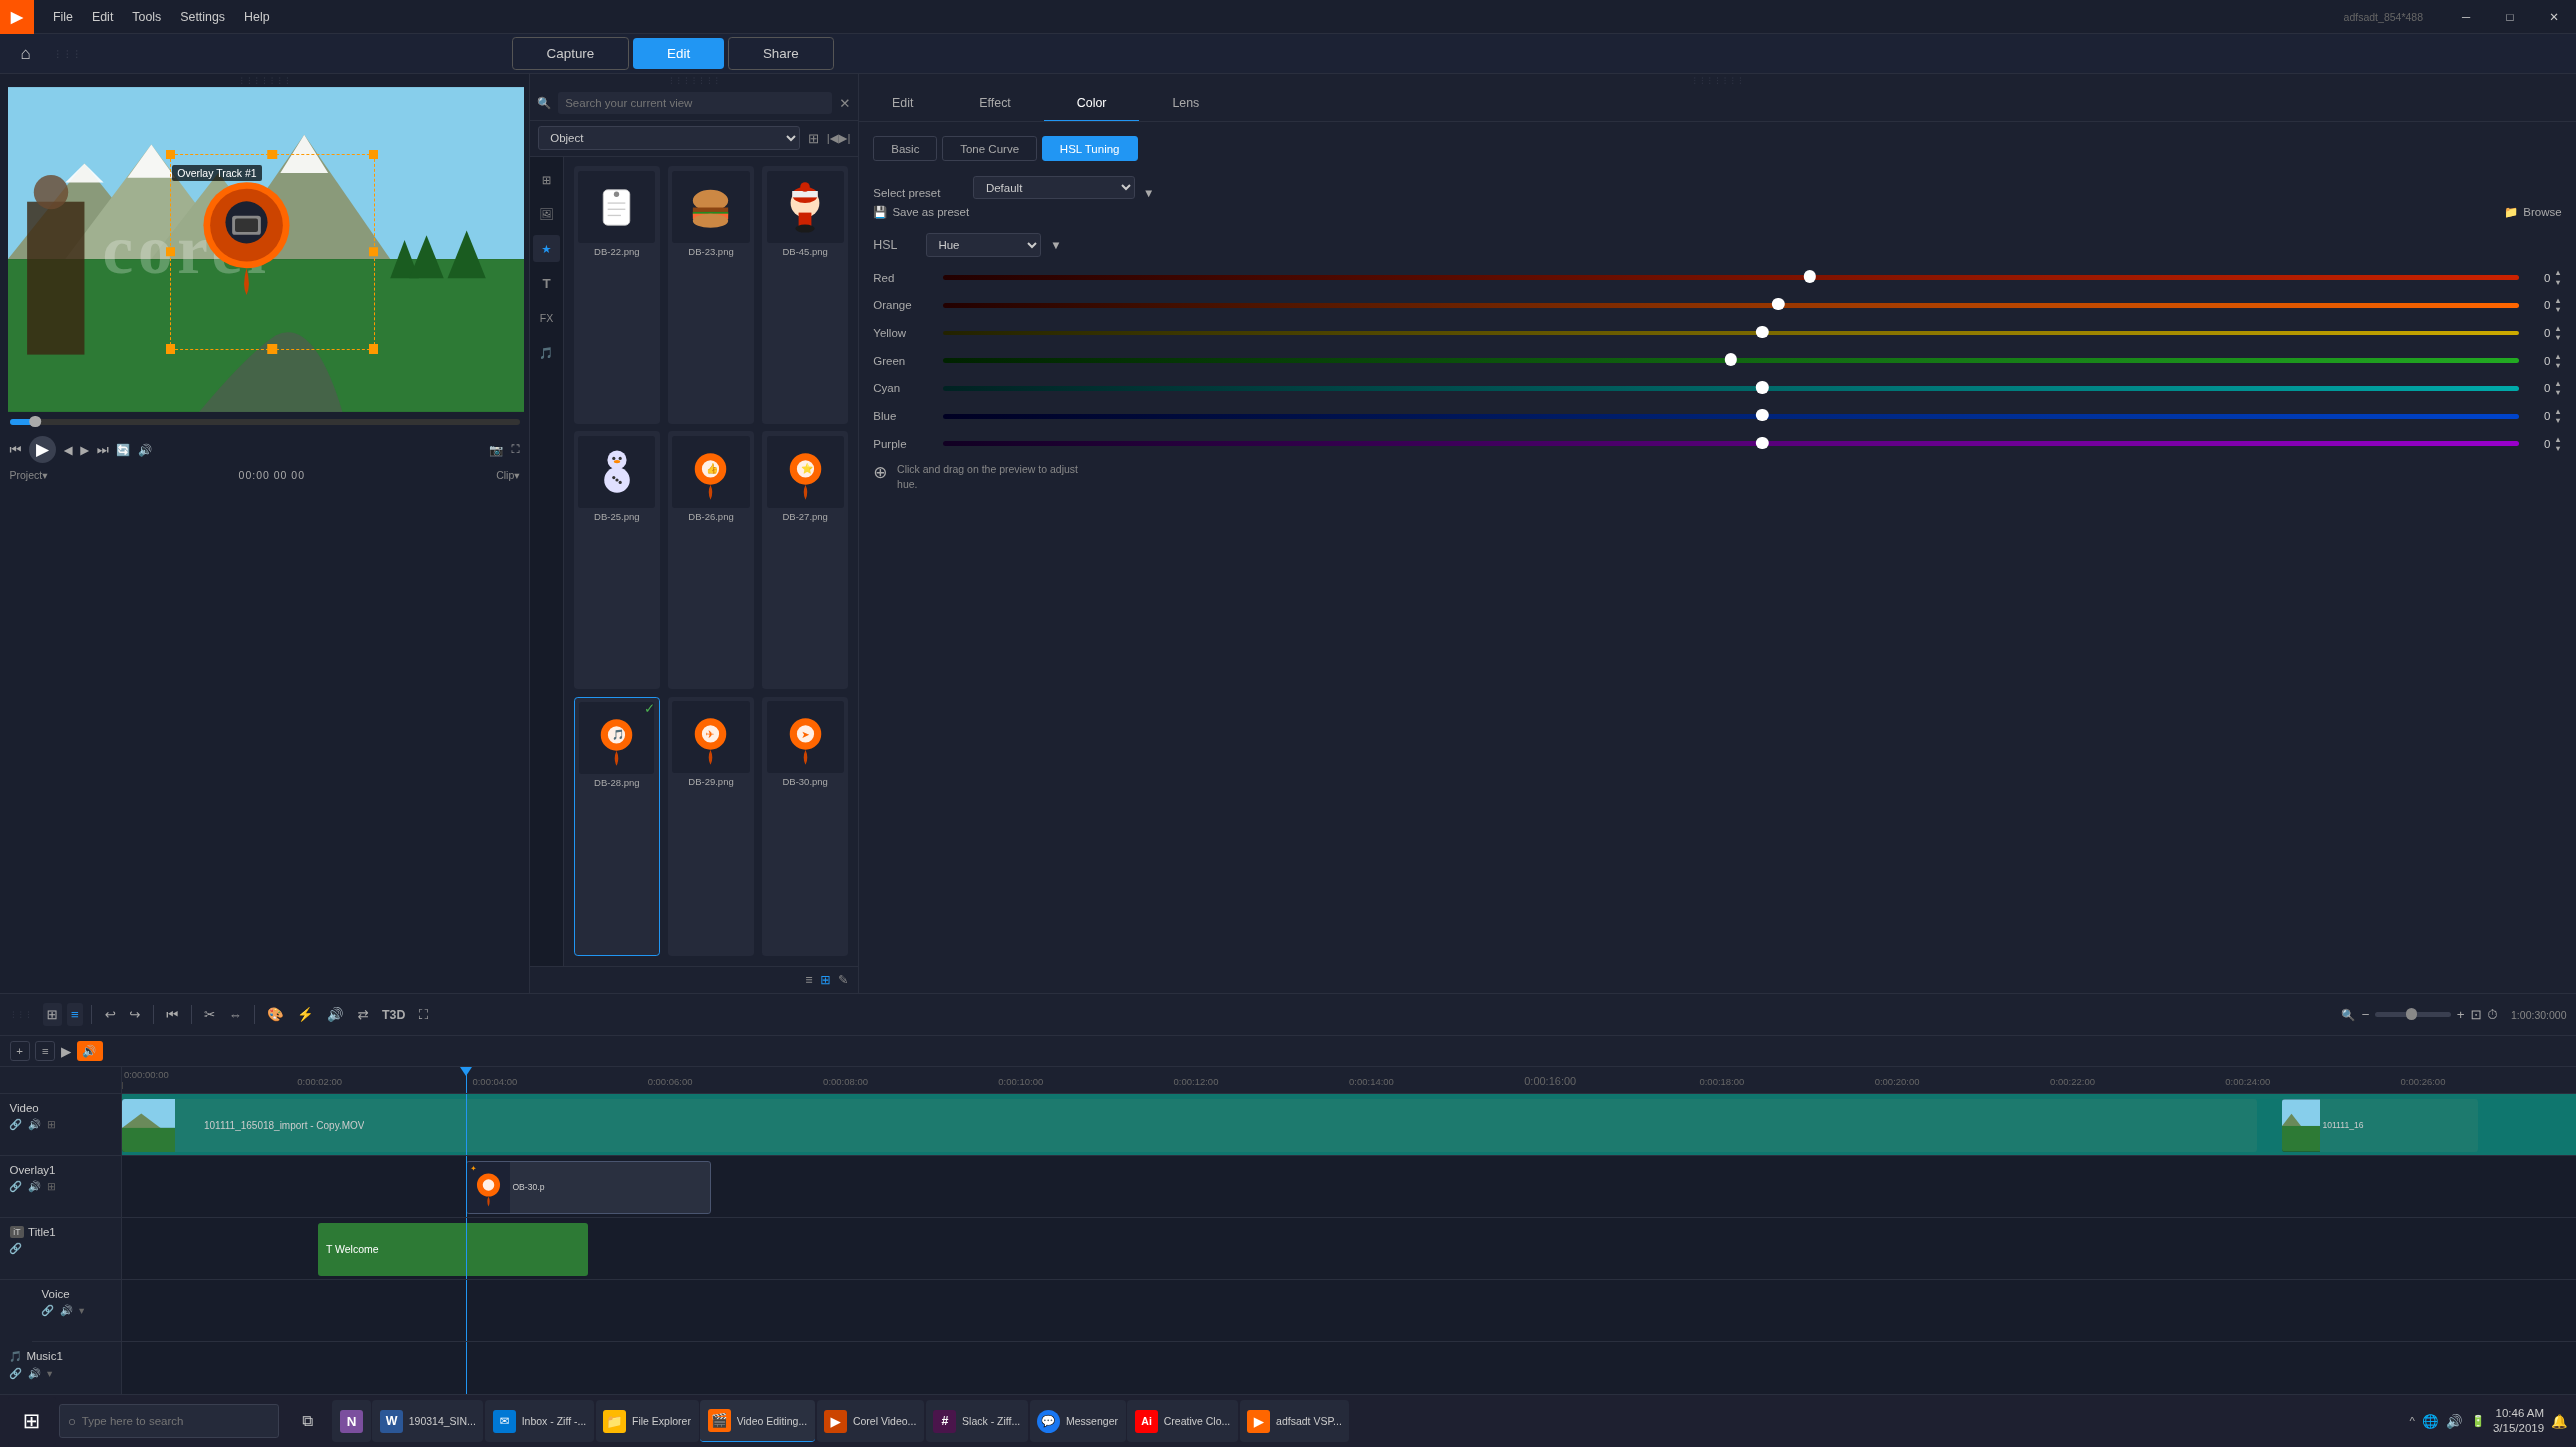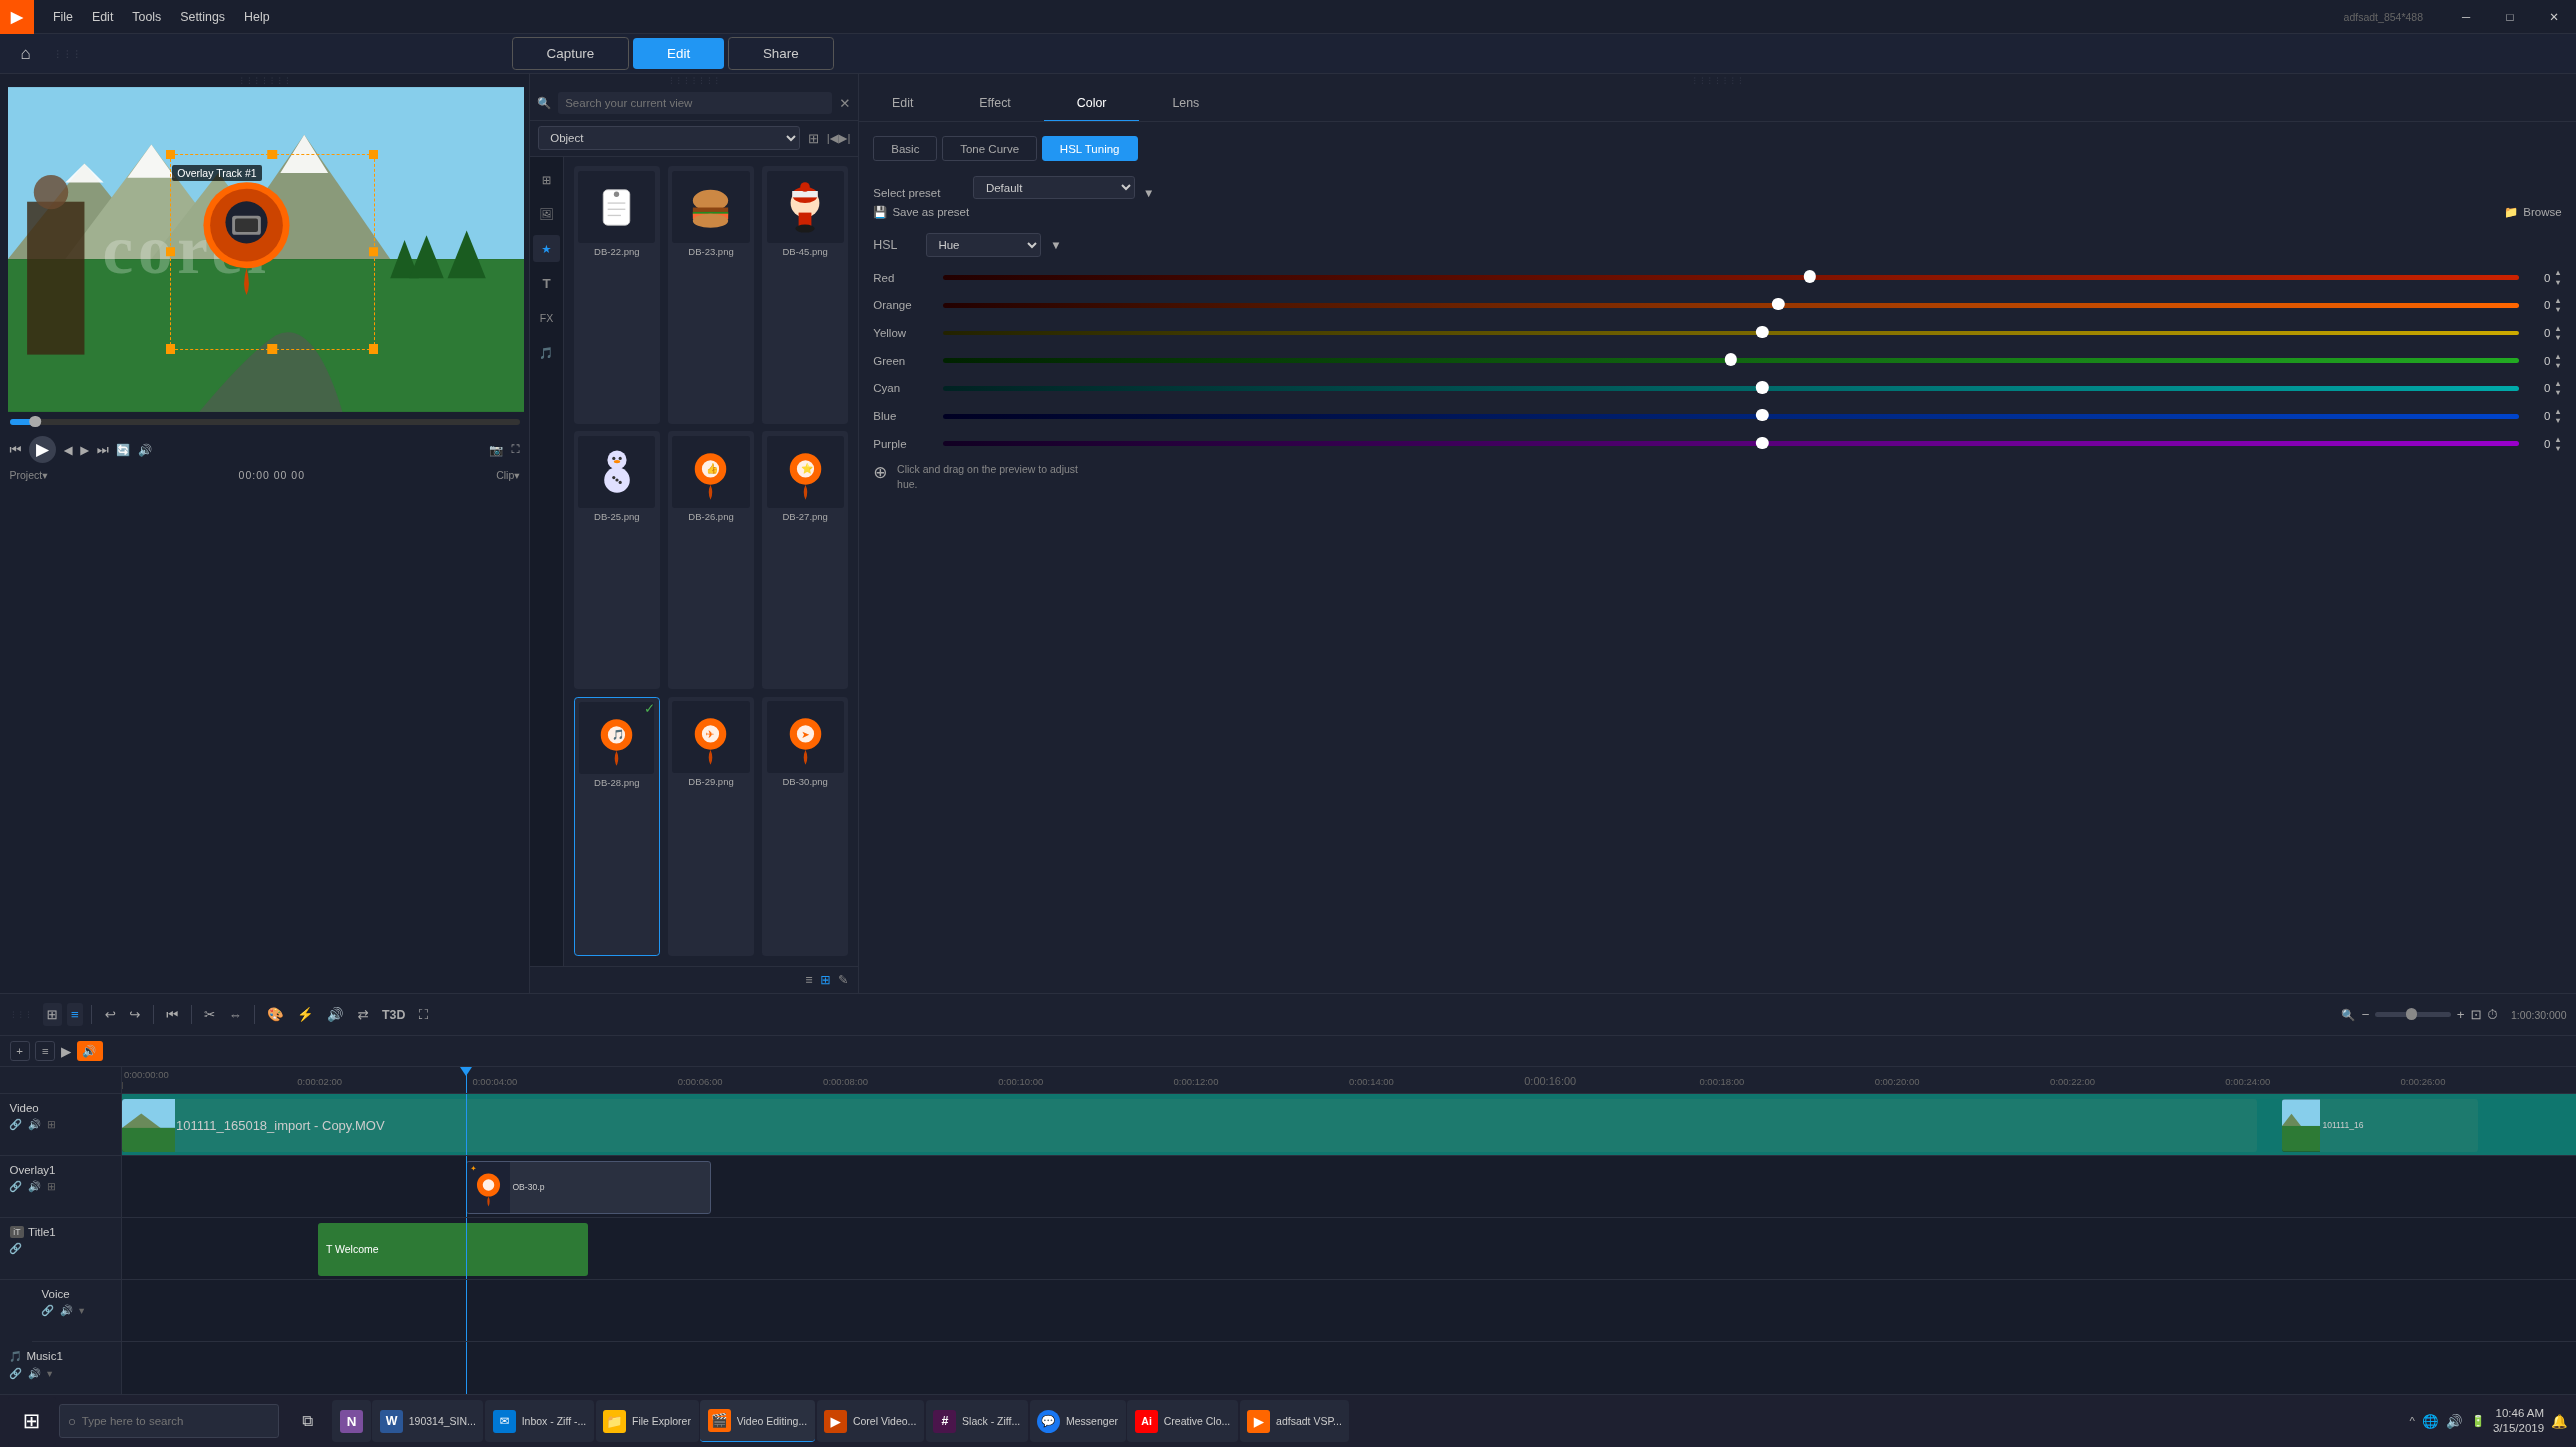--- a/index.html
+++ b/index.html
@@ -529,21 +529,21 @@
 
       </div>
 
       <div style="flex:1;position:relative;overflow:hidden;background:#0f766e;">
 
         <div style="height:27px;background:#1c2130;border-bottom:1px solid #2a2f3e;position:relative;overflow:hidden;cursor:pointer;">
           <div style="display:flex;height:100%;align-items:flex-end;padding-bottom:3.8px;white-space:nowrap;">
             <div style="position:absolute;left:0px;"><span style="font-size:9.5px;color:#666;padding-left:1.9px;">0:00:00:00</span><div style="width:1px;height:7.6px;background:#444;"></div></div>
             <div style="position:absolute;left:calc(7.14%);"><span style="font-size:9.5px;color:#666;">0:00:02:00</span></div>
             <div style="position:absolute;left:calc(14.28%);"><span style="font-size:9.5px;color:#666;">0:00:04:00</span></div>
-            <div style="position:absolute;left:calc(21.42%);"><span style="font-size:9.5px;color:#666;margin-left:30px;">0:00:06:00</span></div>
+            <div style="position:absolute;left:calc(21.42%);"><span style="font-size:9.5px;color:#666;">0:00:06:00</span></div>
             <div style="position:absolute;left:calc(28.57%);"><span style="font-size:9.5px;color:#666;">0:00:08:00</span></div>
             <div style="position:absolute;left:calc(35.71%);"><span style="font-size:9.5px;color:#666;">0:00:10:00</span></div>
             <div style="position:absolute;left:calc(42.85%);"><span style="font-size:9.5px;color:#666;">0:00:12:00</span></div>
             <div style="position:absolute;left:calc(50%);"><span style="font-size:9.5px;color:#666;">0:00:14:00</span></div>
             <div style="position:absolute;left:calc(57.14%);"><span style="font-size:11px;color:#666;">0:00:16:00</span></div>
             <div style="position:absolute;left:calc(64.28%);"><span style="font-size:9.5px;color:#666;">0:00:18:00</span></div>
             <div style="position:absolute;left:calc(71.42%);"><span style="font-size:9.5px;color:#666;">0:00:20:00</span></div>
             <div style="position:absolute;left:calc(78.57%);"><span style="font-size:9.5px;color:#666;">0:00:22:00</span></div>
             <div style="position:absolute;left:calc(85.71%);"><span style="font-size:9.5px;color:#666;">0:00:24:00</span></div>
             <div style="position:absolute;left:calc(92.85%);"><span style="font-size:9.5px;color:#666;">0:00:26:00</span></div>
@@ -558,21 +558,21 @@
 
           <div style="position:absolute;top:4.8px;left:0;width:87%;height:53px;background:#1d7a6e;border-radius:2.9px;display:flex;align-items:center;cursor:pointer;overflow:hidden;">
 
             <div style="width:53px;height:53px;background:#0d3a35;flex-shrink:0;overflow:hidden;display:flex;align-items:center;justify-content:center;">
               <svg viewBox="0 0 55 55" width="53" height="53">
                   <rect width="55" height="30" fill="#87ceeb"></rect>
                   <polygon points="0,30 20,15 40,30" fill="#6a8a5a"></polygon>
                   <rect y="30" width="55" height="25" fill="#2d7a35"></rect>
                 </svg>
             </div>
-            <span style="font-size:13px;color:#ccc;padding-left:1px;white-space:nowrap;overflow:hidden;text-overflow:ellipsis;">101111_165018_import - Copy.MOV</span>
+            <span style="font-size:10px;color:#ccc;padding-left:1px;white-space:nowrap;overflow:hidden;text-overflow:ellipsis;margin-left:28px;">101111_165018_import - Copy.MOV</span>
           </div>
 
           <div style="position:absolute;top:4.8px;left:88%;width:8%;height:53px;background:#1d7a6e;border-radius:2.9px;display:flex;align-items:center;cursor:pointer;overflow:hidden;">
             <div style="width:38px;height:53px;background:#0d3a35;flex-shrink:0;overflow:hidden;display:flex;align-items:center;justify-content:center;">
               <svg viewBox="0 0 40 55" width="38" height="53">
                   <rect width="40" height="28" fill="#87ceeb"></rect>
                   <polygon points="0,28 10,15 20,28" fill="#6a8a5a"></polygon>
                   <rect y="28" width="40" height="27" fill="#2d7a35"></rect>
                 </svg>
             </div>

